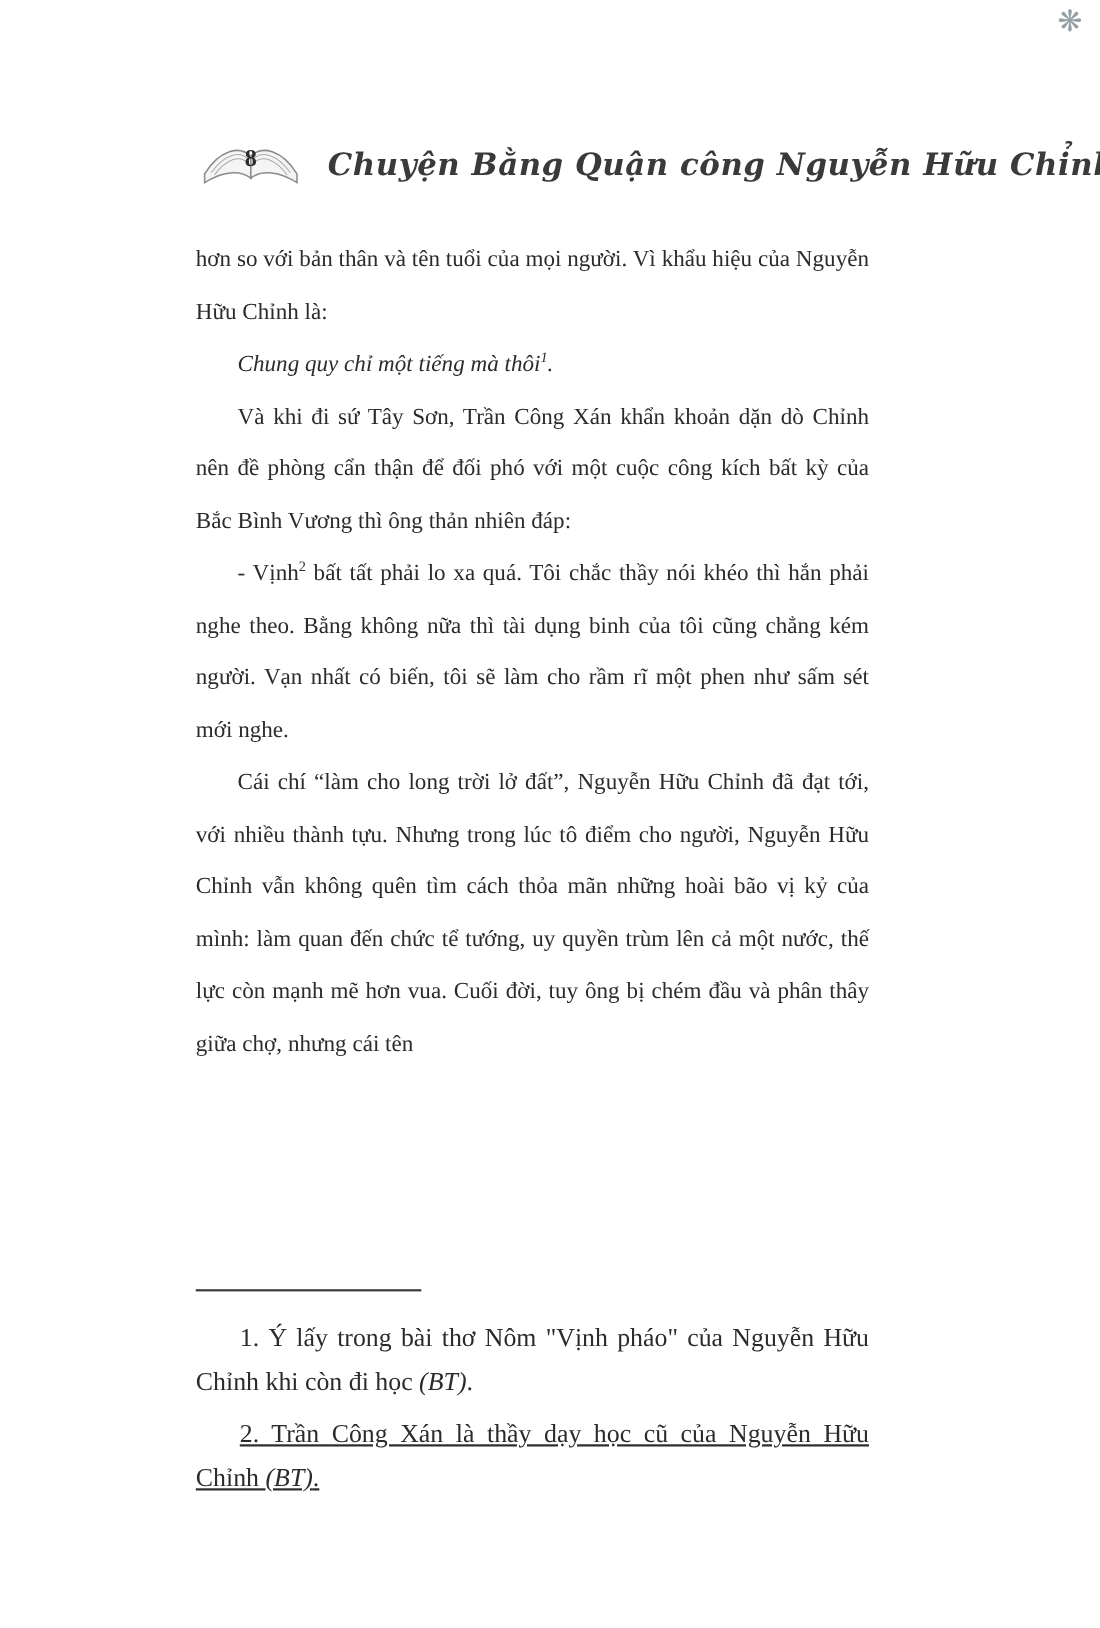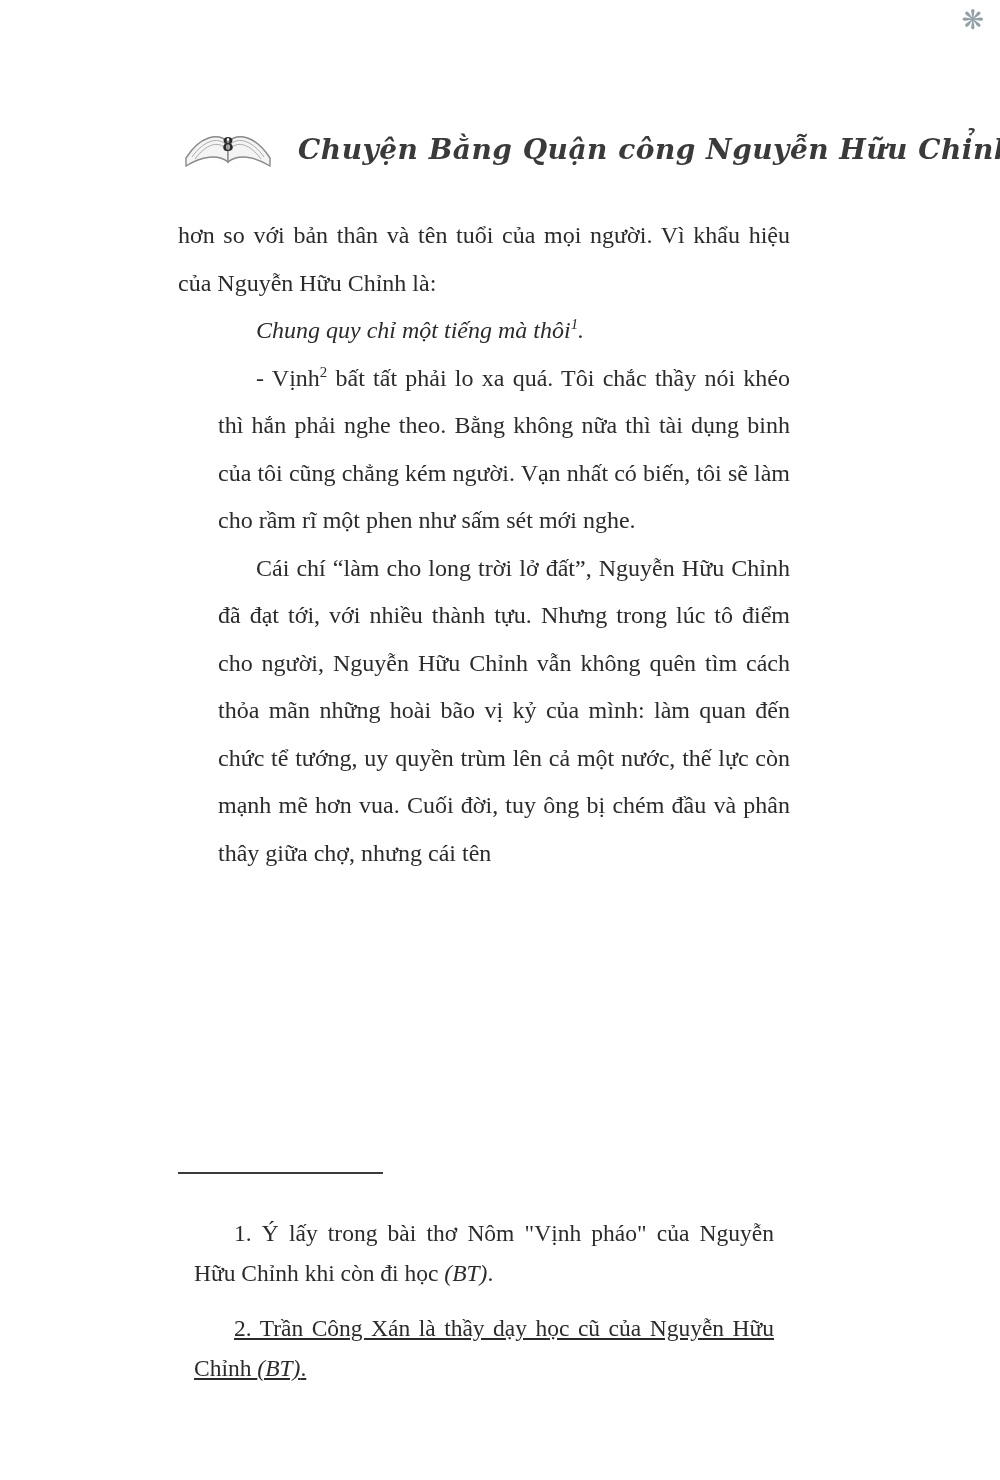--- a/index.html
+++ b/index.html
@@ -29,37 +29,37 @@
   }
   .book-title{
     font-family:"DejaVu Serif","Liberation Serif",serif;
     font-style:italic;font-weight:700;
     font-size:28px;color:#3a3a3a;
     letter-spacing:0.5px;
     white-space:nowrap;
   }
   .body-text{
     position:absolute;top:212px;left:178px;width:612px;
-    font-size:24px;line-height:47.5px;
+    font-size:21px;line-height:47.5px;
     text-align:justify;
   }
   .body-text p{margin:0;}
-  .body-text p.indent{text-indent:38px;margin-left:40px;}
+  .body-text p.indent{text-indent:38px;}
   .italic{font-style:italic;}
   sup{font-size:0.62em;vertical-align:super;line-height:0;}
   .fn-divider{
     position:absolute;top:1172px;left:178px;width:205px;
     border-top:2px solid #3a3a3a;height:0;
   }
   .footnotes{
     position:absolute;top:1198px;left:178px;width:612px;
     font-size:23.5px;line-height:39.5px;
     text-align:justify;
   }
-  .footnotes p{margin:16px;text-indent:40px;}
+  .footnotes p{margin:0;text-indent:40px;}
   .footnotes p + p{margin-top:8px;text-decoration:underline;}
 </style>
 </head>
 <body>
 
 <div class="page">
 
   <div class="corner-ornament">❋</div>
 
   <div class="header">
@@ -81,20 +81,21 @@
     <div class="book-title">Chuyện Bằng Quận công Nguyễn Hữu Chỉnh</div>
   </div>
 
   <div class="body-text">
     <p>hơn so với bản thân và tên tuổi của mọi người. Vì khẩu hiệu của Nguyễn Hữu Chỉnh là:</p>
 
     <p class="indent italic">
       <span>Chung quy chỉ một tiếng mà thôi</span><sup>1</sup><span>.</span>
     </p>
 
+    <p class="indent">Và khi đi sứ Tây Sơn, Trần Công Xán khẩn khoản dặn dò Chỉnh nên đề phòng cẩn thận để đối phó với một cuộc công kích bất kỳ của Bắc Bình Vương thì ông thản nhiên đáp:</p>
 
     <p class="indent">
       <span>- Vịnh</span><sup>2</sup><span> bất tất phải lo xa quá. Tôi chắc thầy nói khéo thì hắn phải nghe theo. Bằng không nữa thì tài dụng binh của tôi cũng chẳng kém người. Vạn nhất có biến, tôi sẽ làm cho rầm rĩ một phen như sấm sét mới nghe.</span>
     </p>
 
     <p class="indent">Cái chí “làm cho long trời lở đất”, Nguyễn Hữu Chỉnh đã đạt tới, với nhiều thành tựu. Nhưng trong lúc tô điểm cho người, Nguyễn Hữu Chỉnh vẫn không quên tìm cách thỏa mãn những hoài bão vị kỷ của mình: làm quan đến chức tể tướng, uy quyền trùm lên cả một nước, thế lực còn mạnh mẽ hơn vua. Cuối đời, tuy ông bị chém đầu và phân thây giữa chợ, nhưng cái tên</p>
   </div>
 
   <div class="fn-divider"></div>
 

